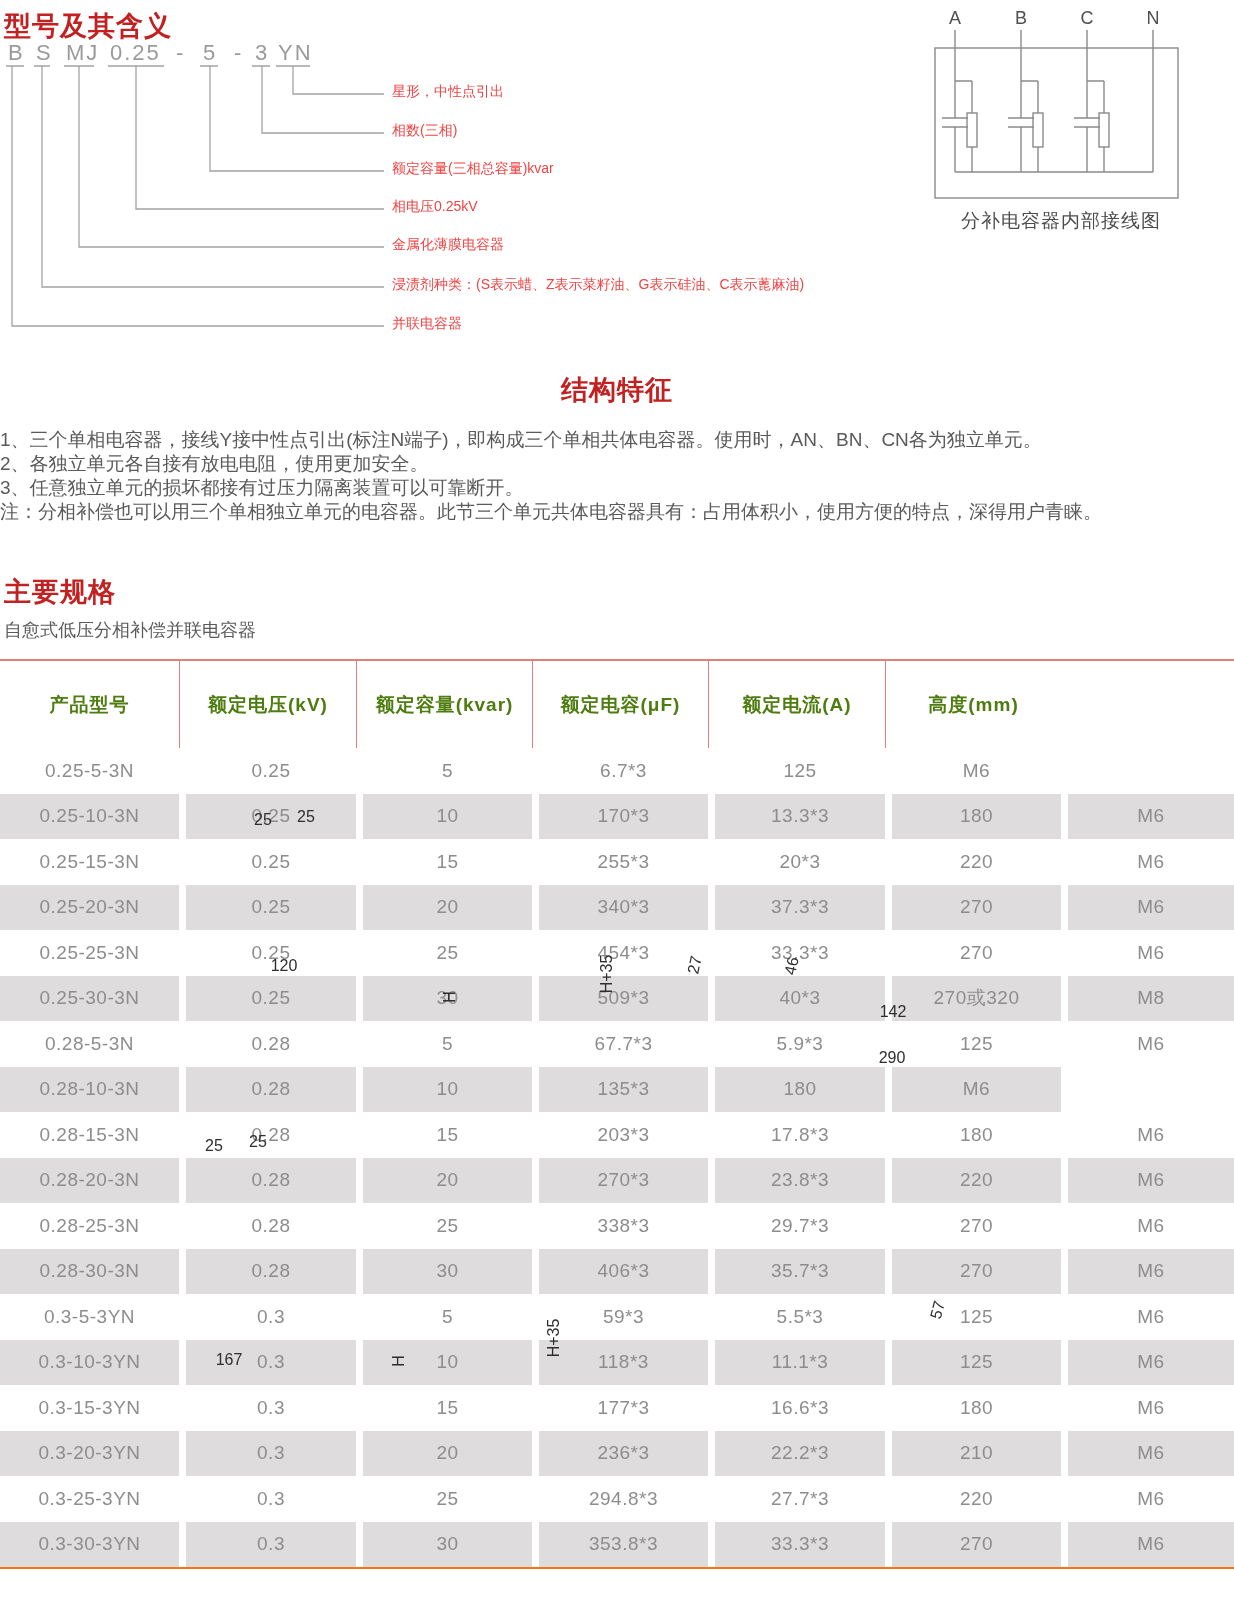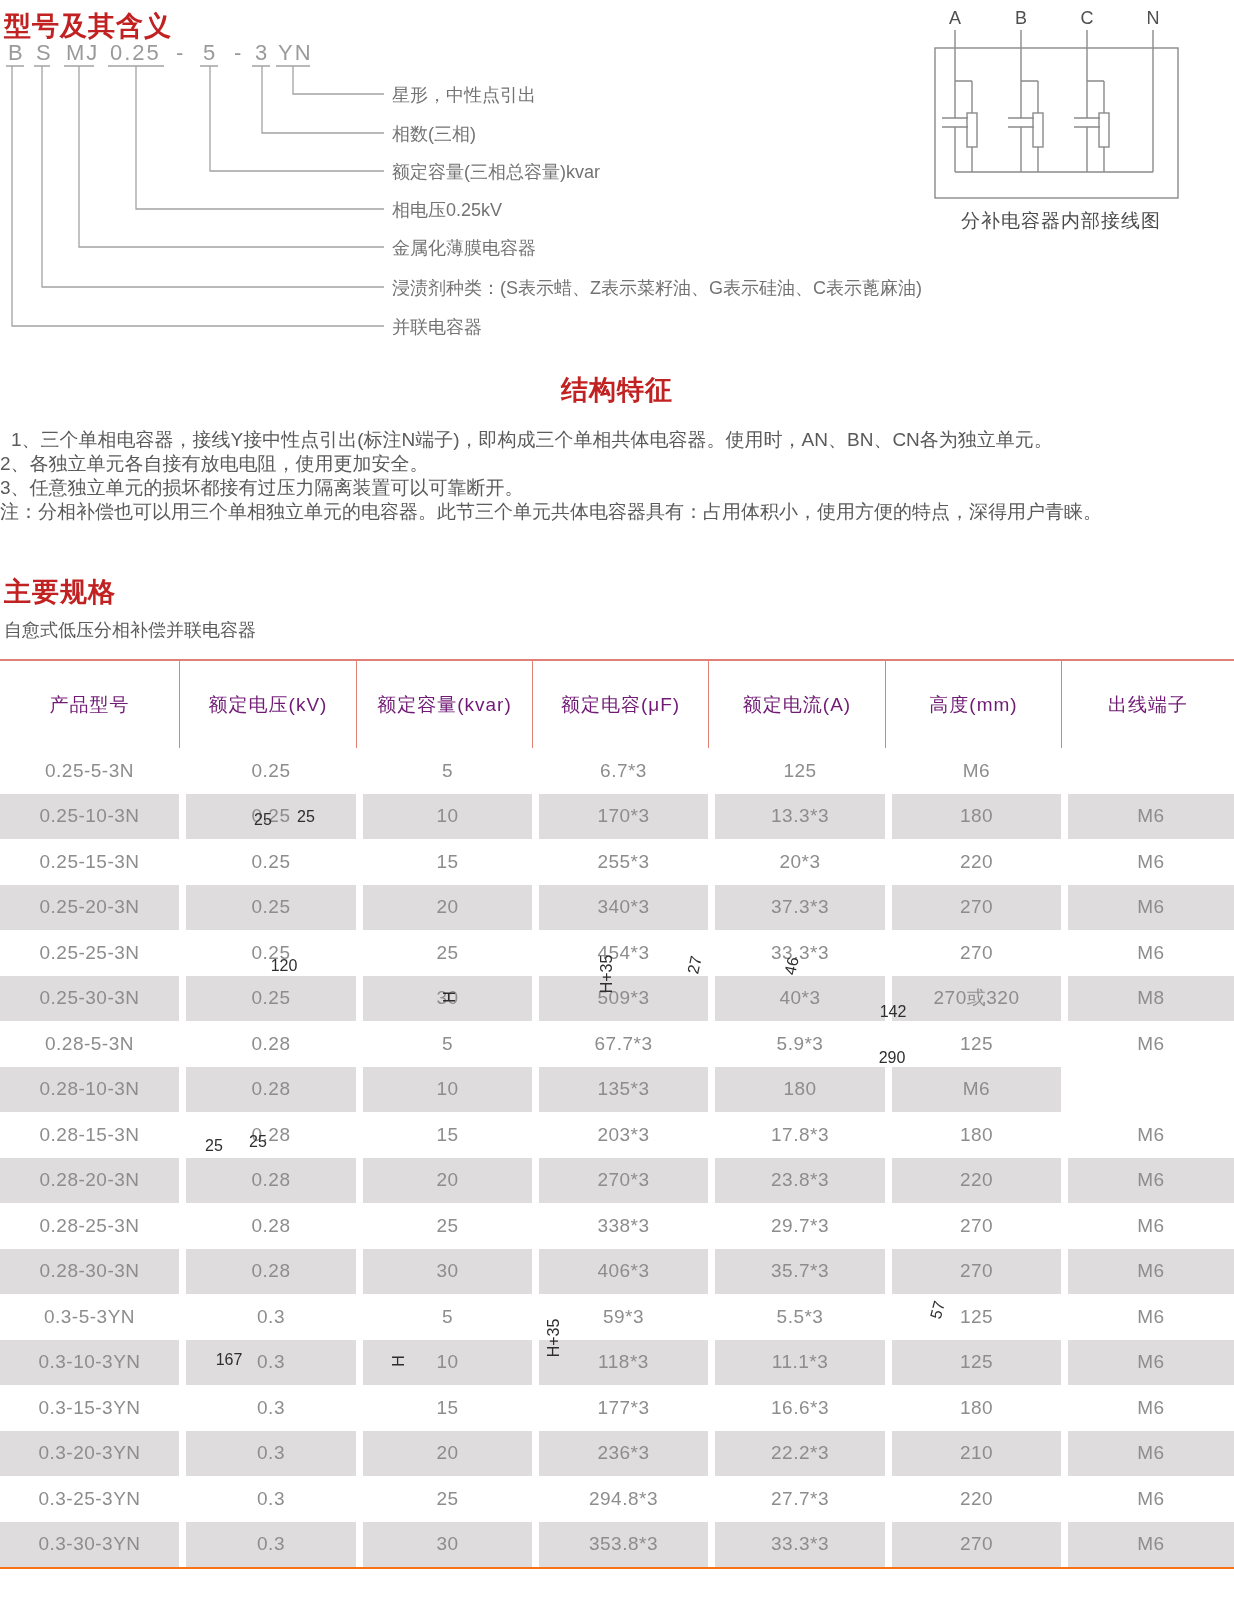--- a/index.html
+++ b/index.html
@@ -5,43 +5,43 @@
   * { box-sizing: border-box; margin: 0; padding: 0; }
   html,body { background:#ffffff; }
   body { font-family: "Liberation Sans", "DejaVu Sans", sans-serif; }
   #page { position: relative; width: 1234px; height: 1608px; background: #fff; overflow: hidden; }
 
   
   .red-title { position: absolute; left: 4px; color: #c12121; font-size: 27px; font-weight: bold; letter-spacing: 1px; text-align: center; }
 
   
   .code-part { position: absolute; top: 40px; font-size: 22px; color: #9a9a9a; letter-spacing: 2px; white-space: nowrap; }
-  .model-label { position: absolute; left: 392px; font-size: 18px; color: #737373; white-space: nowrap; }
+  .model-label { position: absolute; left: 392px; font-size: 14px; color: #ef4444; white-space: nowrap; }
   #connector-svg { position: absolute; left: 0; top: 0; }
 
   
   #circuit { position: absolute; left: 925px; top: 0; width: 300px; height: 245px; }
   .terminal { position: absolute; top: 8px; font-size: 18px; color: #4f4f4f; transform: translateX(-50%); }
   #circuit-caption { position: absolute; left: 36px; top: 208px; font-size: 19px; color: #4c4c4c; letter-spacing: 1px; white-space: nowrap; }
 
   
   #features { position: absolute; left: 0; top: 372px; width: 1234px; }
   #features .red-title { position: static; }
   .feature-item { font-size: 19px; color: #5a5a5a; white-space: nowrap; margin-top: 5px; line-height: 19px; }
-  .feature-item:first-of-type { margin-top: 22px; padding-left: 11px; }
+  .feature-item:first-of-type { margin-top: 22px; }
 
   
   #specs-title { top: 574px; }
   #specs-subtitle { position: absolute; left: 4px; top: 618px; font-size: 18px; color: #5a5a5a; }
 
   #spec-table { position: absolute; left: 0; top: 659px; width: 1234px; }
   .thead { display: grid; grid-template-columns: 179px 177px 176px 176px 177px 176px 173px;
            border-top: 2px solid #e08078; height: 89px; }
   .th { display: flex; align-items: center; justify-content: center;
-        font-size: 19px; font-weight: normal; color: #701a75; letter-spacing: 1px; }
+        font-size: 19px; font-weight: bold; color: #4d7c0f; letter-spacing: 1px; }
   .th + .th { border-left: 1px solid #e08078; }
   .tbody { border-bottom: 2px solid #f97316; }
   .trow { display: grid; grid-template-columns: 179px 177px 176px 176px 177px 176px 173px; height: 45.5px; }
   .tcell { display: flex; align-items: center; justify-content: center;
            font-size: 19px; color: #8d8d8d; letter-spacing: 0.5px; }
   .trow.gray .tcell { background: #dedcdc; }
   .trow .tcell + .tcell { border-left: 7px solid #ffffff; }
 
   
   .dim-overlay { position: absolute; font-size: 16px; color: #2e2e2e; white-space: nowrap; z-index: 5; }
@@ -129,21 +129,20 @@
   <div id="specs-subtitle">自愈式低压分相补偿并联电容器</div>
 
   <div id="spec-table">
     <div class="thead">
       <div class="th">产品型号</div>
       <div class="th">额定电压(kV)</div>
       <div class="th">额定容量(kvar)</div>
       <div class="th">额定电容(μF)</div>
       <div class="th">额定电流(A)</div>
       <div class="th">高度(mm)</div>
-      <div class="th">出线端子</div>
     </div>
     <div class="tbody">
         <div class="trow">
           <div class="tcell">0.25-5-3N</div>
           <div class="tcell">0.25</div>
           <div class="tcell">5</div>
           <div class="tcell">6.7*3</div>
           <div class="tcell">125</div>
           <div class="tcell">M6</div>
         </div>

